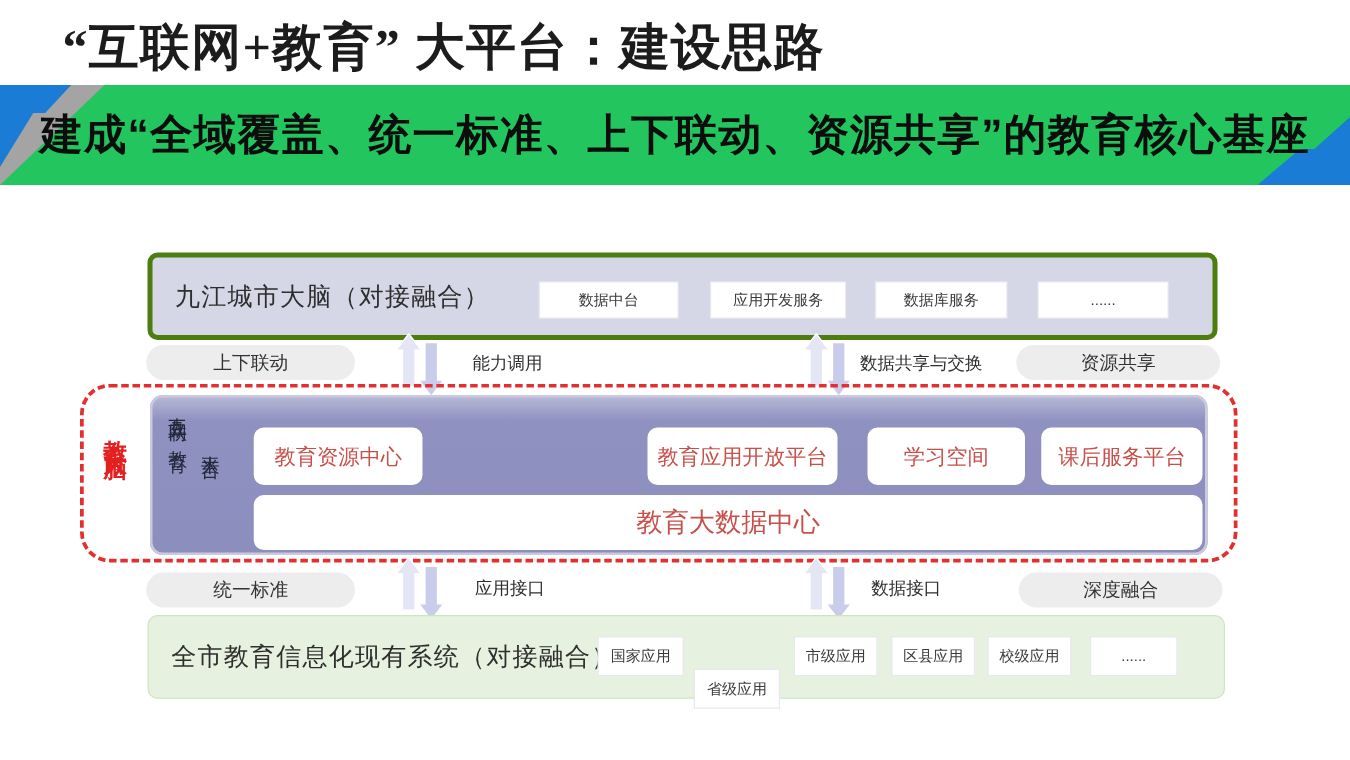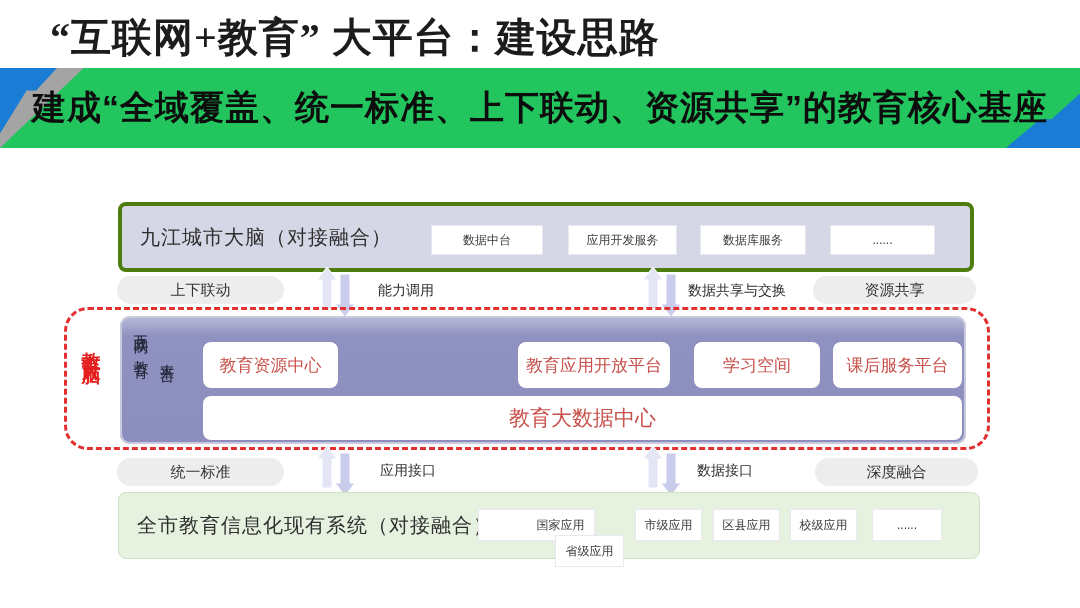--- a/index.html
+++ b/index.html
@@ -137,21 +137,21 @@
     <polygon points="11,1 21,14 16,14 16,43 6,43 6,14 1,14" fill="#e4e6f5" stroke="#ffffff" stroke-width="1"></polygon>
     <polygon points="29,51 19,38 24,38 24,8 34,8 34,38 39,38" fill="#c9cdeb" stroke="#ffffff" stroke-width="1"></polygon>
   </svg>
   <svg class="arrow-pair" style="left:642px;top:445px;" viewBox="0 0 40 52">
     <polygon points="11,1 21,14 16,14 16,43 6,43 6,14 1,14" fill="#e4e6f5" stroke="#ffffff" stroke-width="1"></polygon>
     <polygon points="29,51 19,38 24,38 24,8 34,8 34,38 39,38" fill="#c9cdeb" stroke="#ffffff" stroke-width="1"></polygon>
   </svg>
 
   <div class="bottom-box">
     <div class="box-label">全市教育信息化现有系统（对接融合）</div>
-    <div class="mini-box" style="left:360px;top:17px;width:67px;height:30px;padding-left:48px;">国家应用</div>
+    <div class="mini-box" style="left:360px;top:17px;width:67px;height:30px;">国家应用</div>
     <div class="mini-box" style="left:437px;top:17px;width:67px;height:30px;margin-top:26px;">省级应用</div>
     <div class="mini-box" style="left:517px;top:17px;width:65px;height:30px;">市级应用</div>
     <div class="mini-box" style="left:595px;top:17px;width:65px;height:30px;">区县应用</div>
     <div class="mini-box" style="left:672px;top:17px;width:65px;height:30px;">校级应用</div>
     <div class="mini-box" style="left:754px;top:17px;width:68px;height:30px;">......</div>
   </div>
 
 </div>
 
 </body></html>

